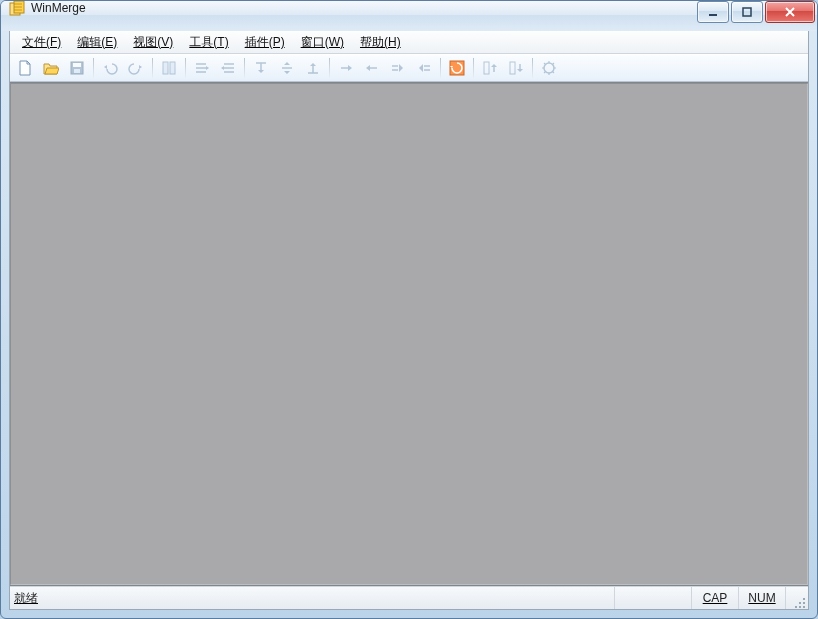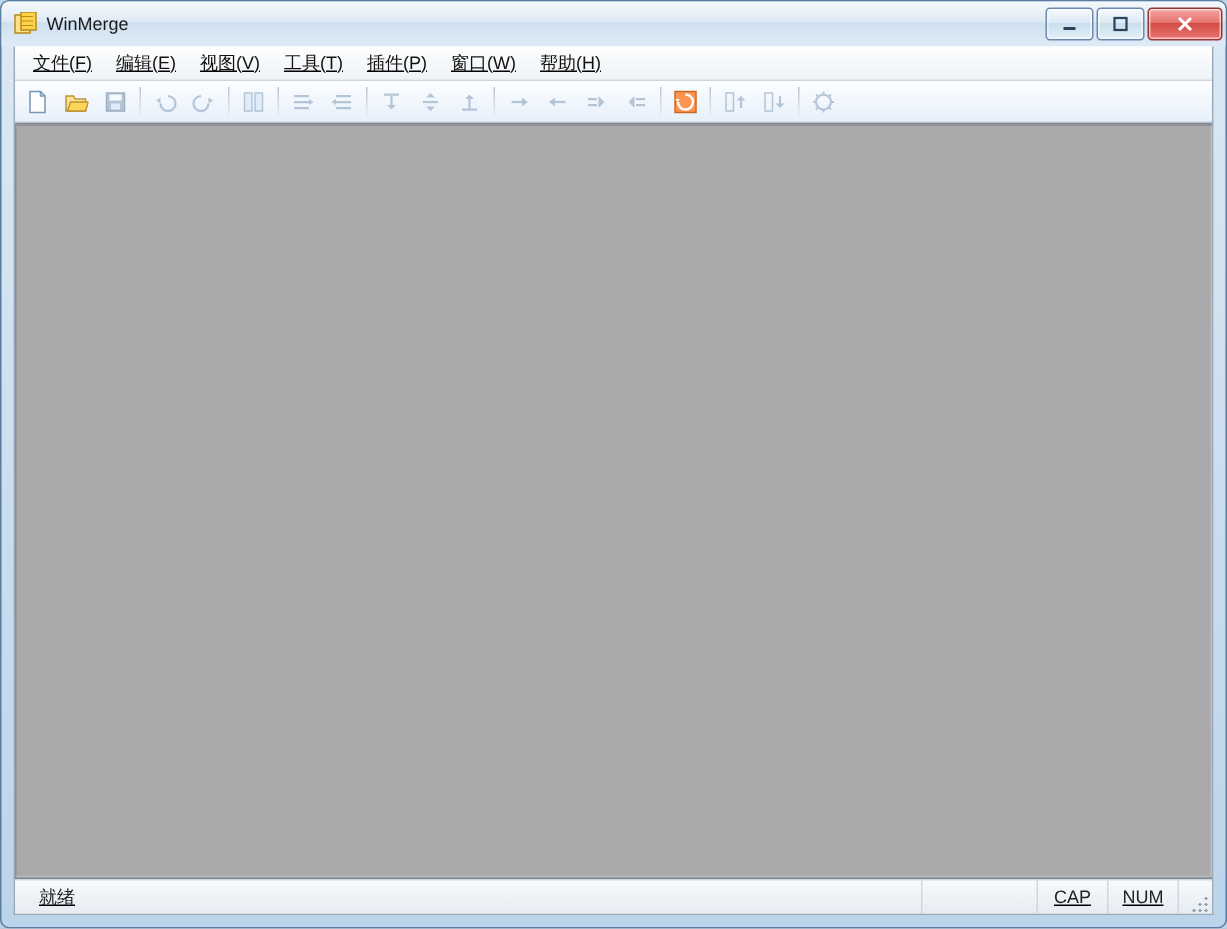--- a/index.html
+++ b/index.html
@@ -21,21 +21,21 @@
     border: 1px solid #5a7ca0;
     border-radius: 6px;
     position: relative;
   }
   
   .titlebar {
     position: absolute;
     top: 0; left: 0; right: 0;
     height: 30px;
     display: flex;
-    align-items: center;
+    align-items: flex-start;
     padding: 0 2px 0 8px;
     background: linear-gradient(to bottom, #f4f8fc 0%, #dfeaf6 45%, #cfe0f0 46%, #dfeaf6 100%);
     border-top-left-radius: 5px;
     border-top-right-radius: 5px;
   }
   .titlebar .app-icon {
     width: 16px; height: 16px;
     margin-right: 6px;
   }
   .titlebar .title-text {
@@ -138,21 +138,21 @@
     height: 22px;
     background: linear-gradient(to bottom,#f7f9fb,#e6ecf2);
     border-top: 1px solid #cfd6de;
     display: flex;
     align-items: center;
     font-size: 12px;
     color: #222;
   }
   .status-left {
     flex: 1;
-    padding-left: 16px;
+    padding-left: 4px;
     border-right: 1px solid #cfd6de;
     height: 100%;
     display:flex; align-items:center;
   }
   .status-cell {
     padding: 0 8px;
     border-right: 1px solid #cfd6de;
     height:100%;
     display:flex; align-items:center;
     min-width: 30px;

